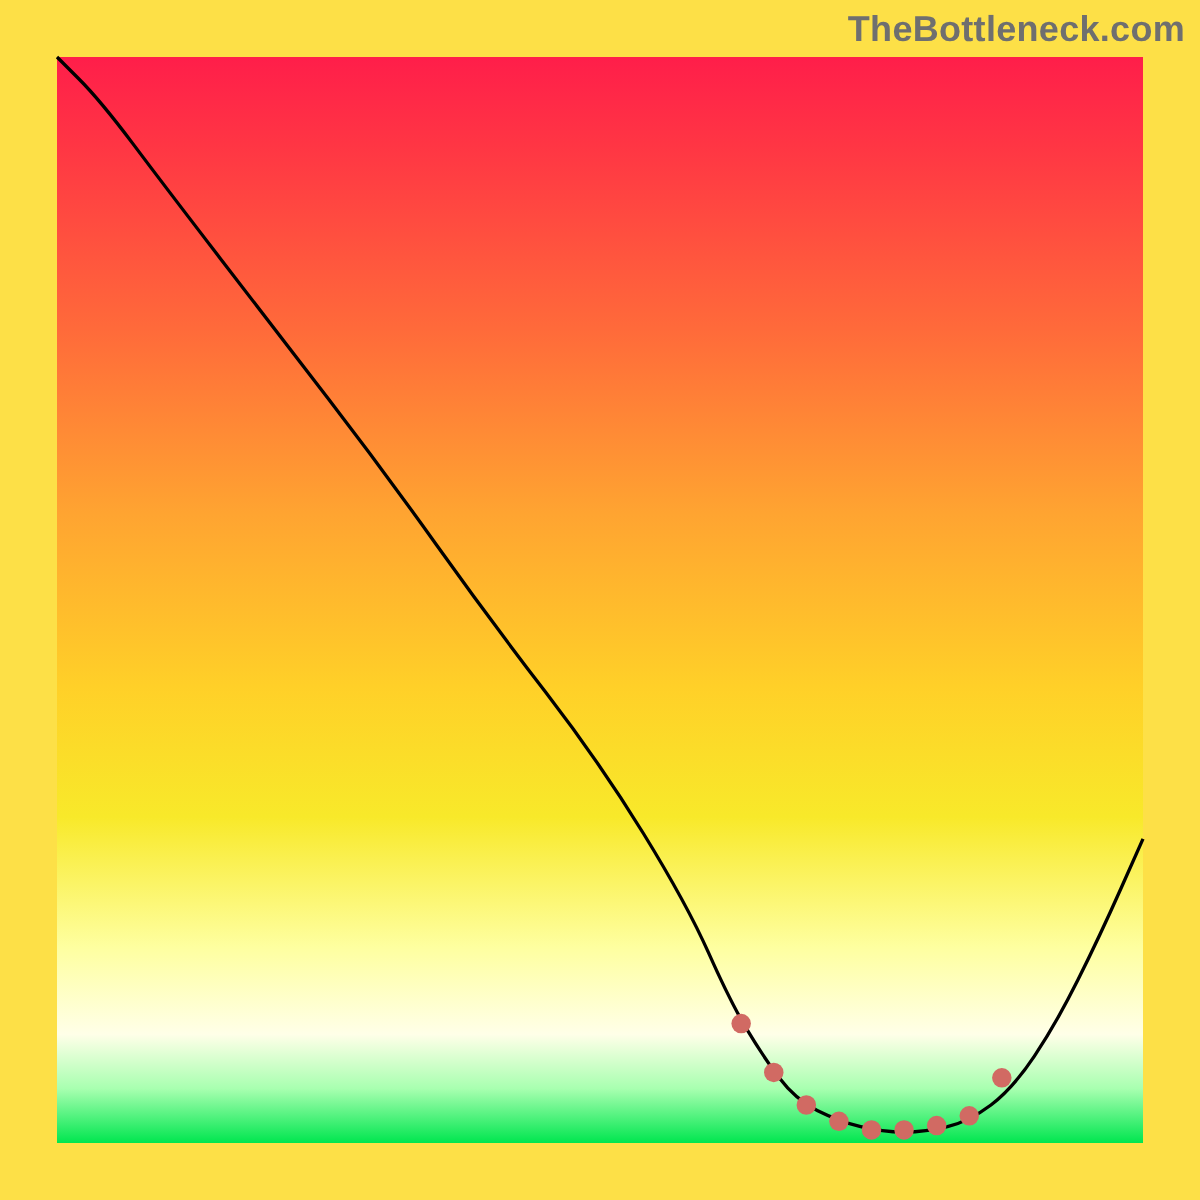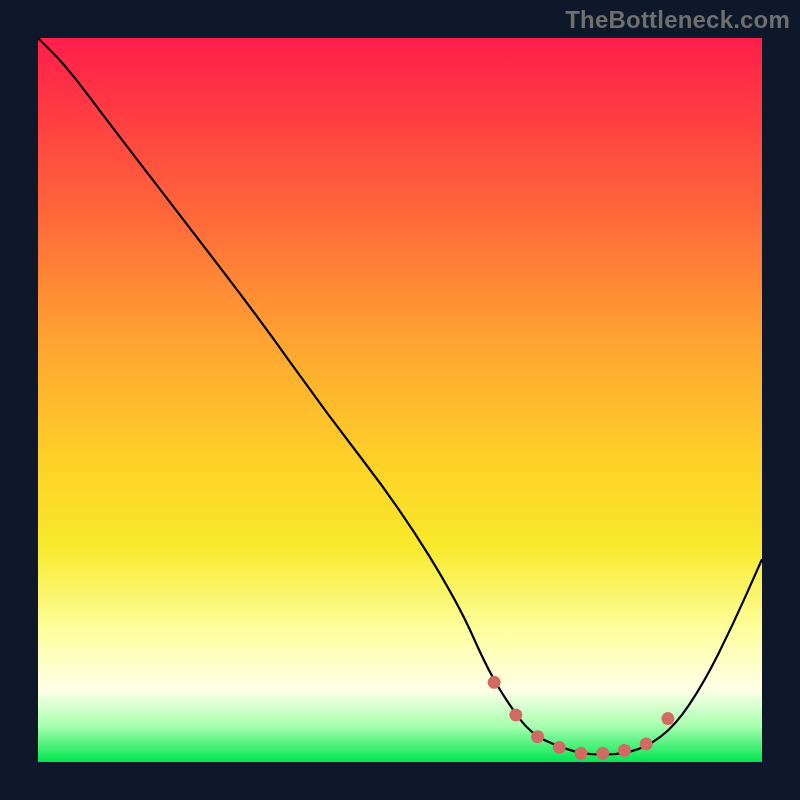--- a/index.html
+++ b/index.html
@@ -8,21 +8,21 @@
     width: 800px;
     height: 800px;
     background: #000;
     font-family: Arial, Helvetica, sans-serif;
     overflow: hidden;
   }
   .frame {
     position: relative;
     width: 800px;
     height: 800px;
-    background: #0f172a;
+    background: #fde047;
   }
   .plot-area {
     position: absolute;
     left: 38px;
     top: 38px;
     width: 724px;
     height: 724px;
     background: linear-gradient(
       to bottom,
       #ff1e4a 0%,

